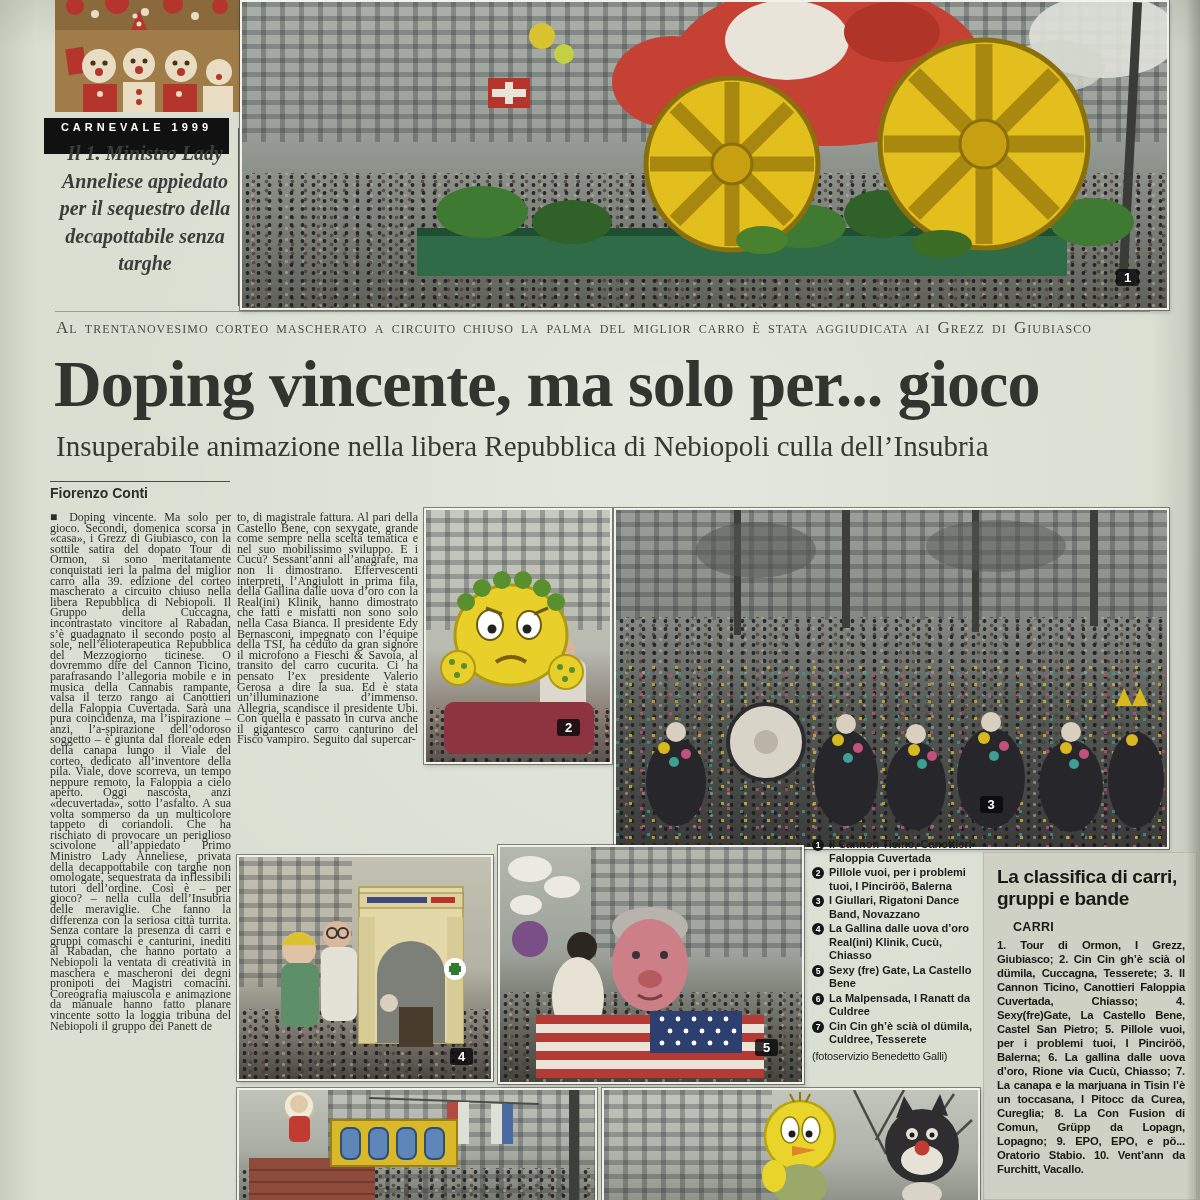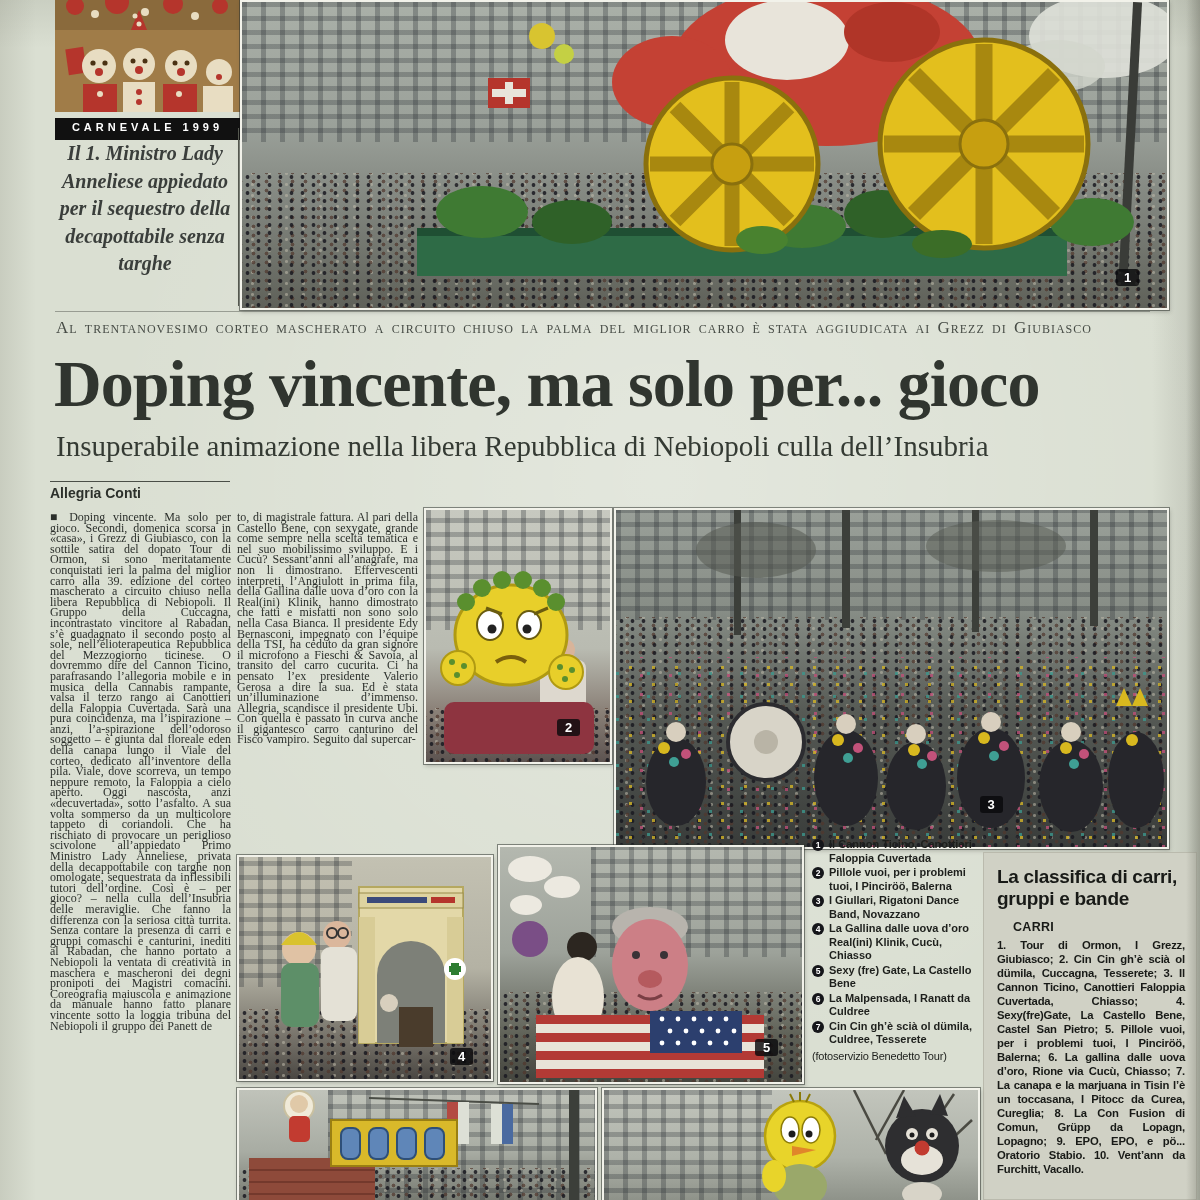--- a/index.html
+++ b/index.html
@@ -45,21 +45,21 @@
   .photo4{left:237px;top:855px;width:252px;height:222px;background:linear-gradient(180deg,#c3c1b2 0,#b4b2a4 50%,#6f6b63 85%,#4a4742 100%);}
   
   .photo5{left:498px;top:845px;width:302px;height:235px;background:linear-gradient(180deg,#b4b8af 0,#9da29a 45%,#606258 80%,#44453e 100%);}
   
   .photo6{left:237px;top:1088px;width:356px;height:112px;background:linear-gradient(180deg,#c0c3ba 0,#a8aca3 55%,#75786f 100%);}
   
   .photo7{left:602px;top:1088px;width:374px;height:112px;background:linear-gradient(180deg,#c2c5bc 0,#aeb2a9 60%,#8d9188 100%);}
   
   .clown-art{position:absolute;left:55px;top:0;width:185px;height:112px;overflow:hidden;}
   
-  .tagbar{position:absolute;left:55px;top:118px;width:185px;height:22px;background:#111;
+  .tagbar{position:absolute;left:44px;top:118px;width:185px;height:36px;background:#111;
     color:#fff;font-family:"Liberation Sans",sans-serif;font-weight:bold;font-size:11px;
     letter-spacing:4px;line-height:18px;text-align:center;}
   .teaser{position:absolute;left:55px;top:140px;width:180px;height:166px;
     font-style:italic;font-weight:bold;font-size:20px;line-height:27.5px;text-align:center;color:#3a3e3b;}
   .vrule{position:absolute;left:238px;top:128px;width:1px;height:178px;background:#55584f;}
   .rule-under-photo{position:absolute;left:55px;top:311px;width:1095px;height:1px;background:rgba(70,75,68,.45);}
   
   .kicker{position:absolute;left:56px;top:318px;width:1100px;font-variant:small-caps;
     font-size:17px;letter-spacing:1px;word-spacing:2px;color:#474c46;}
   .headline{position:absolute;left:54px;top:346px;width:1100px;margin:0;
@@ -184,21 +184,21 @@
 
   <div class="tagbar">CARNEVALE 1999</div>
   <div class="teaser">Il 1. Ministro Lady Anneliese appiedato per il sequestro della decapottabile senza targhe</div>
   <div class="vrule"></div>
   <div class="rule-under-photo"></div>
 
   <div class="kicker">Al trentanovesimo corteo mascherato a circuito chiuso la palma del miglior carro è stata aggiudicata ai Grezz di Giubiasco</div>
   <h1 class="headline">Doping vincente, ma solo per... gioco</h1>
   <div class="subhead">Insuperabile animazione nella libera Repubblica di Nebiopoli culla dell’Insubria</div>
   <div class="byline-rule"></div>
-  <div class="byline">Allegria Conti</div>
+  <div class="byline">Fiorenzo Conti</div>
 
   <div class="col col1">■ Doping vincente. Ma solo per gioco. Secondi, domenica scorsa in «casa», i Grezz di Giubiasco, con la sottile satira del dopato Tour di Ormon, si sono meritatamente conquistati ieri la palma del miglior carro alla 39. edizione del corteo mascherato a circuito chiuso nella libera Repubblica di Nebiopoli. Il Gruppo della Cuccagna, incontrastato vincitore al Rabadan, s’è guadagnato il secondo posto al sole, nell’elioterapeutica Repubblica del Mezzogiorno ticinese. O dovremmo dire del Cannon Ticino, parafrasando l’allegoria mobile e in musica della Cannabis rampante, valsa il terzo rango ai Canottieri della Faloppia Cuvertada. Sarà una pura coincidenza, ma l’ispirazione – anzi, l’a-spirazione dell’odoroso soggetto – è giunta dal floreale eden della canapa lungo il Viale del corteo, dedicato all’inventore della pila. Viale, dove scorreva, un tempo neppure remoto, la Faloppia a cielo aperto. Oggi nascosta, anzi «decuvertada», sotto l’asfalto. A sua volta sommerso da un multicolore tappeto di coriandoli. Che ha rischiato di provocare un periglioso scivolone all’appiedato Primo Ministro Lady Anneliese, privata della decappottabile con targhe non omologate, sequestrata da inflessibili tutori dell’ordine. Così è – per gioco? – nella culla dell’Insubria delle meraviglie. Che fanno la differenza con la seriosa città turrita. Senza contare la presenza di carri e gruppi comaschi e canturini, inediti al Rabadan, che hanno portato a Nebiopoli la ventata di creatività in maschera e mascheroni dei degni pronipoti dei Magistri comacini. Coreografia maiuscola e animazione da manuale hanno fatto planare vincente sotto la loggia tribuna del Nebiopoli il gruppo dei Panett de</div>
   <div class="col col2">to, di magistrale fattura. Al pari della Castello Bene, con sexygate, grande come sempre nella scelta tematica e nel suo mobilissimo sviluppo. E i Cucù? Sessant’anni all’anagrafe, ma non li dimostrano. Effervescenti interpreti, l’Angiulott in prima fila, della Gallina dalle uova d’oro con la Real(ini) Klinik, hanno dimostrato che fatti e misfatti non sono solo nella Casa Bianca. Il presidente Edy Bernasconi, impegnato con l’équipe della TSI, ha ceduto da gran signore il microfono a Fieschi &amp; Savoia, al transito del carro cucurita. Ci ha pensato l’ex presidente Valerio Gerosa a dire la sua. Ed è stata un’illuminazione d’immenso. Allegria, scandisce il presidente Ubi. Con quella è passato in curva anche il gigantesco carro canturino del Fisco vampiro. Seguito dal supercar-</div>
 
   <div class="photo photo2">
     <div class="win-tex" style="left:0;top:0;width:100%;height:120px;"></div>
     <div class="crowd-tex" style="height:54px;"></div>
     <svg viewBox="0 0 184 252">
       <rect x="114" y="150" width="46" height="72" rx="8" fill="#ddd8ce"></rect>
       <circle cx="137" cy="140" r="12" fill="#d8b49a"></circle>
@@ -387,21 +387,21 @@
       <span class="cap-text">Sexy (fre) Gate, La Castello Bene</span>
     </div>
     <div class="cap-item">
       <span class="cap-num">6</span>
       <span class="cap-text">La Malpensada, I Ranatt da Culdree</span>
     </div>
     <div class="cap-item">
       <span class="cap-num">7</span>
       <span class="cap-text">Cin Cin gh’è scià ol dümila, Culdree, Tesserete</span>
     </div>
-    <div class="cap-credit">(fotoservizio Benedetto Tour)</div>
+    <div class="cap-credit">(fotoservizio Benedetto Galli)</div>
   </div>
 
   <div class="classifica">
     <div class="cl-title">La classifica di carri, gruppi e bande</div>
     <div class="cl-h">CARRI</div>
     <div class="cl-body">1. Tour di Ormon, I Grezz, Giubiasco; 2. Cin Cin gh’è scià ol dümila, Cuccagna, Tesserete; 3. Il Cannon Ticino, Canottieri Faloppia Cuvertada, Chiasso; 4. Sexy(fre)Gate, La Castello Bene, Castel San Pietro; 5. Pillole vuoi, per i problemi tuoi, I Pinciröö, Balerna; 6. La gallina dalle uova d’oro, Rione via Cucù, Chiasso; 7. La canapa e la marjuana in Tisin l’è un toccasana, I Pitocc da Curea, Cureglia; 8. La Con Fusion di Comun, Grüpp da Lopagn, Lopagno; 9. EPO, EPO, e pö... Oratorio Stabio. 10. Vent’ann da Furchitt, Vacallo.</div>
 
   </div>
 
   <div class="photo photo6">

